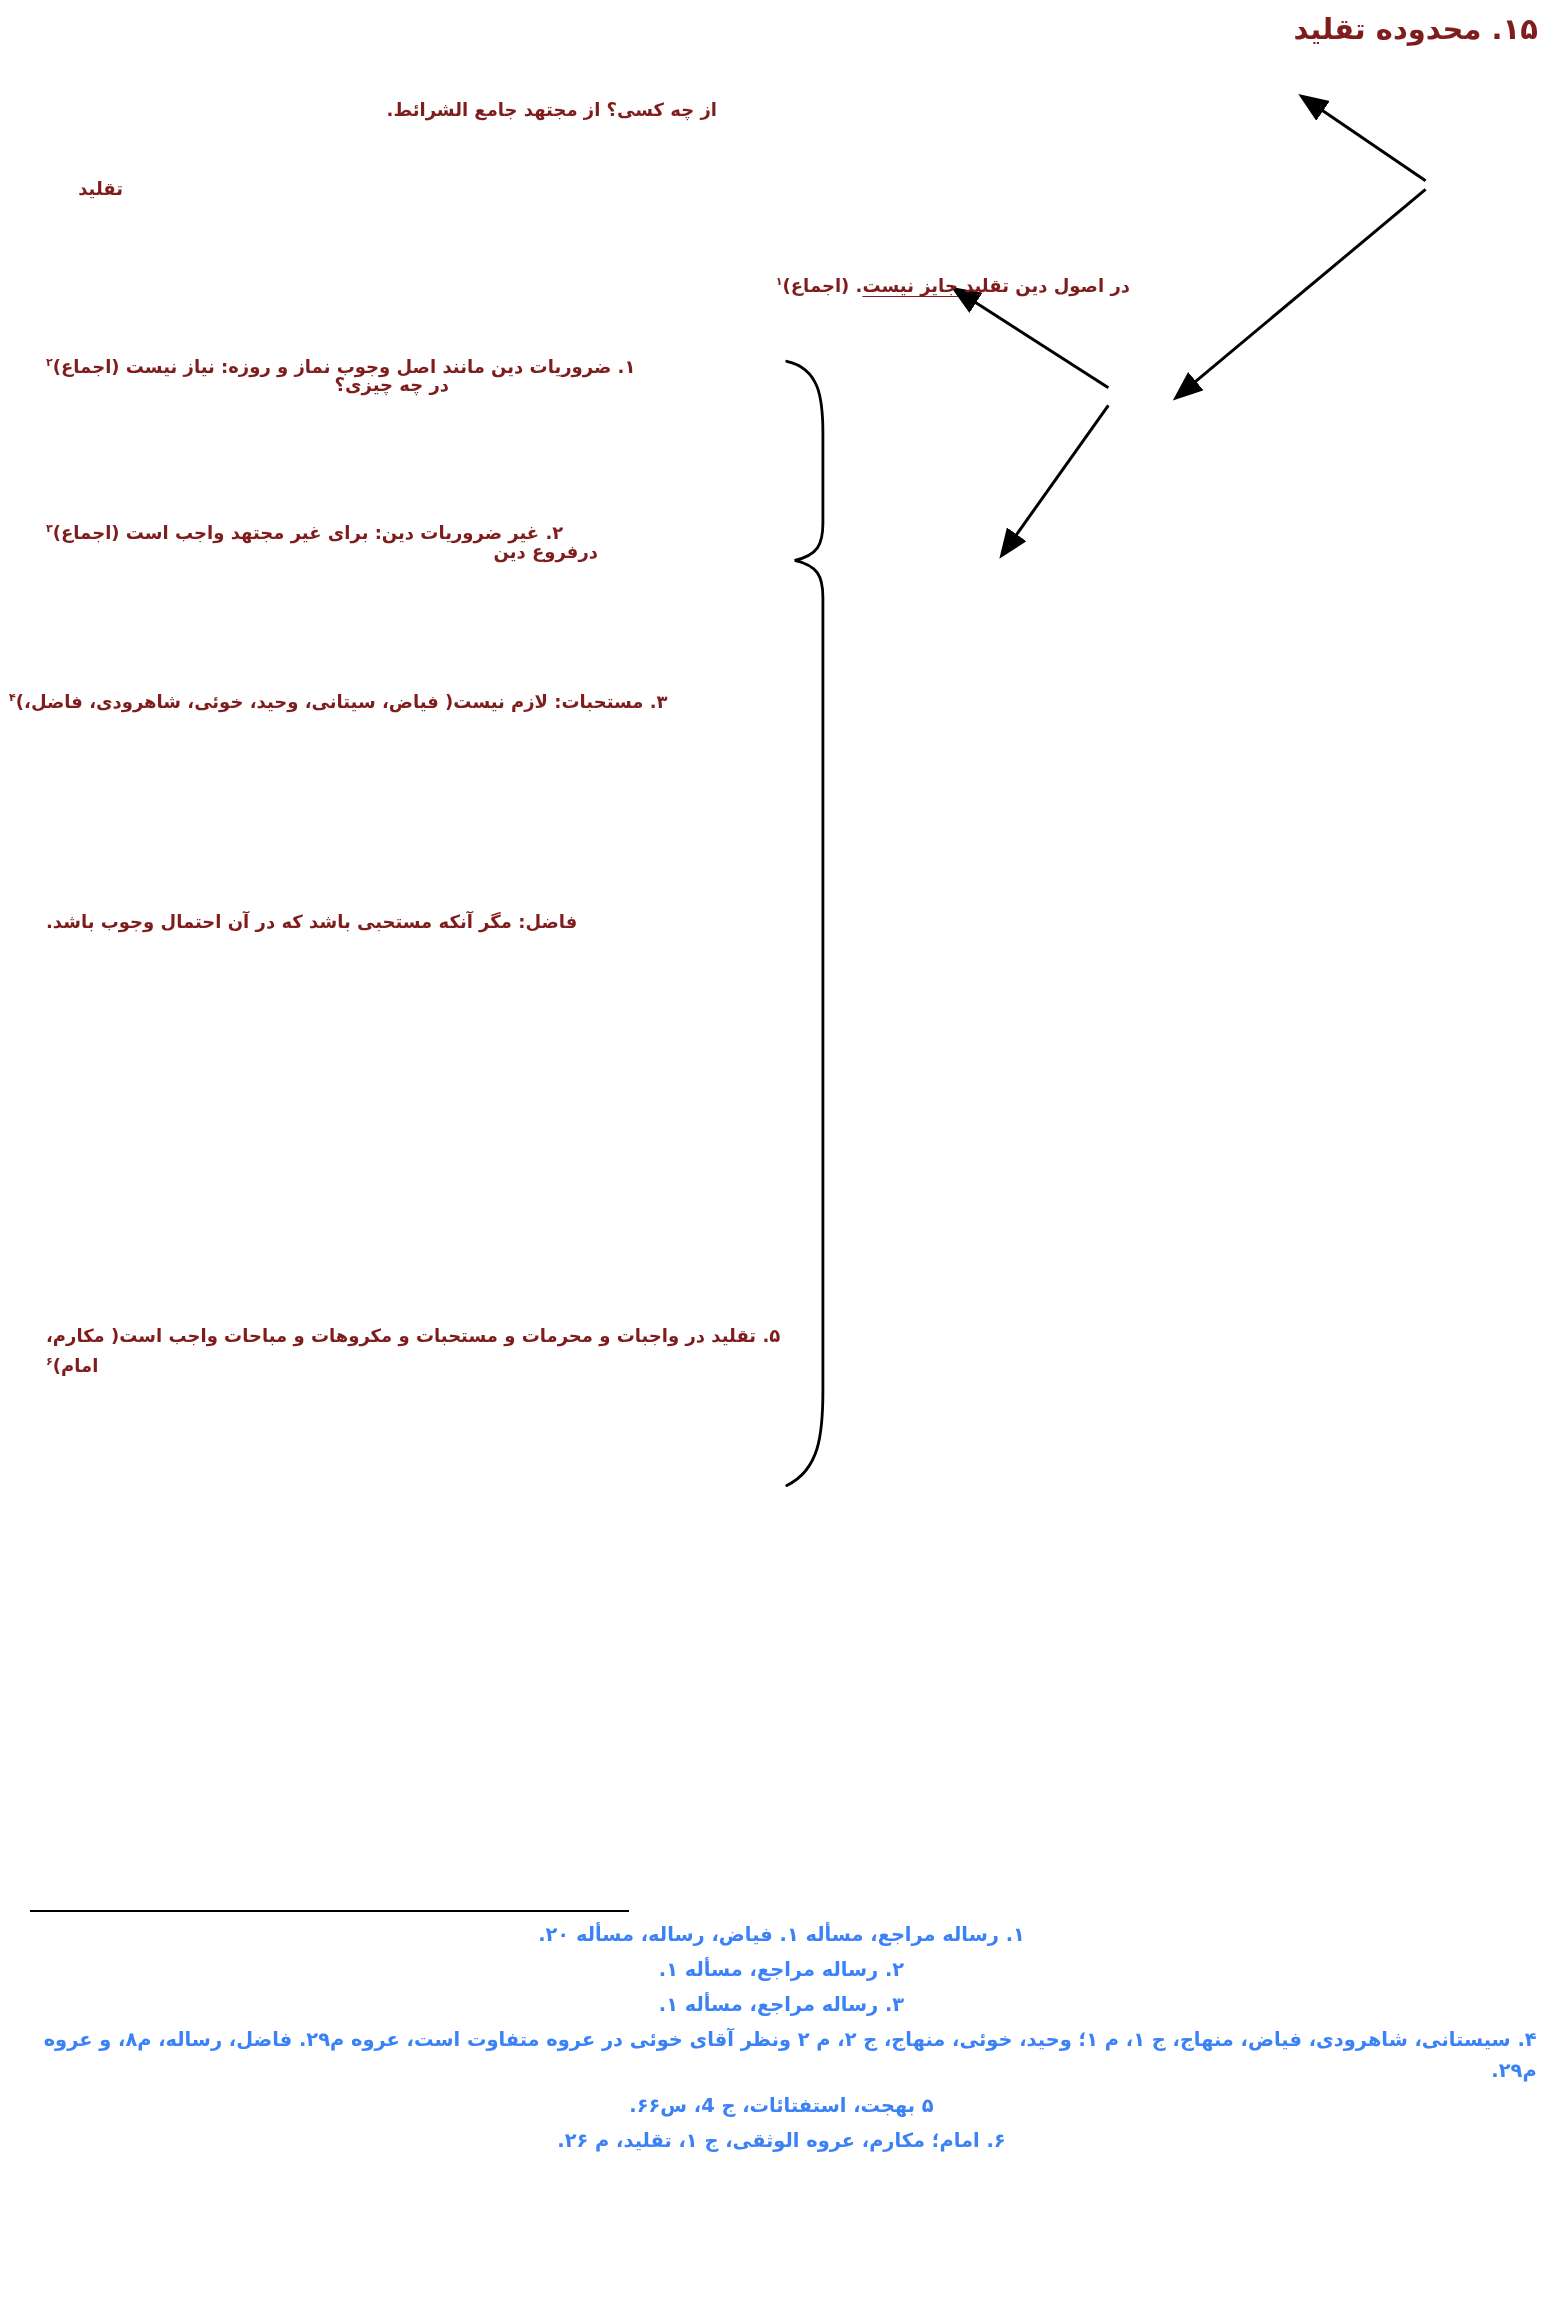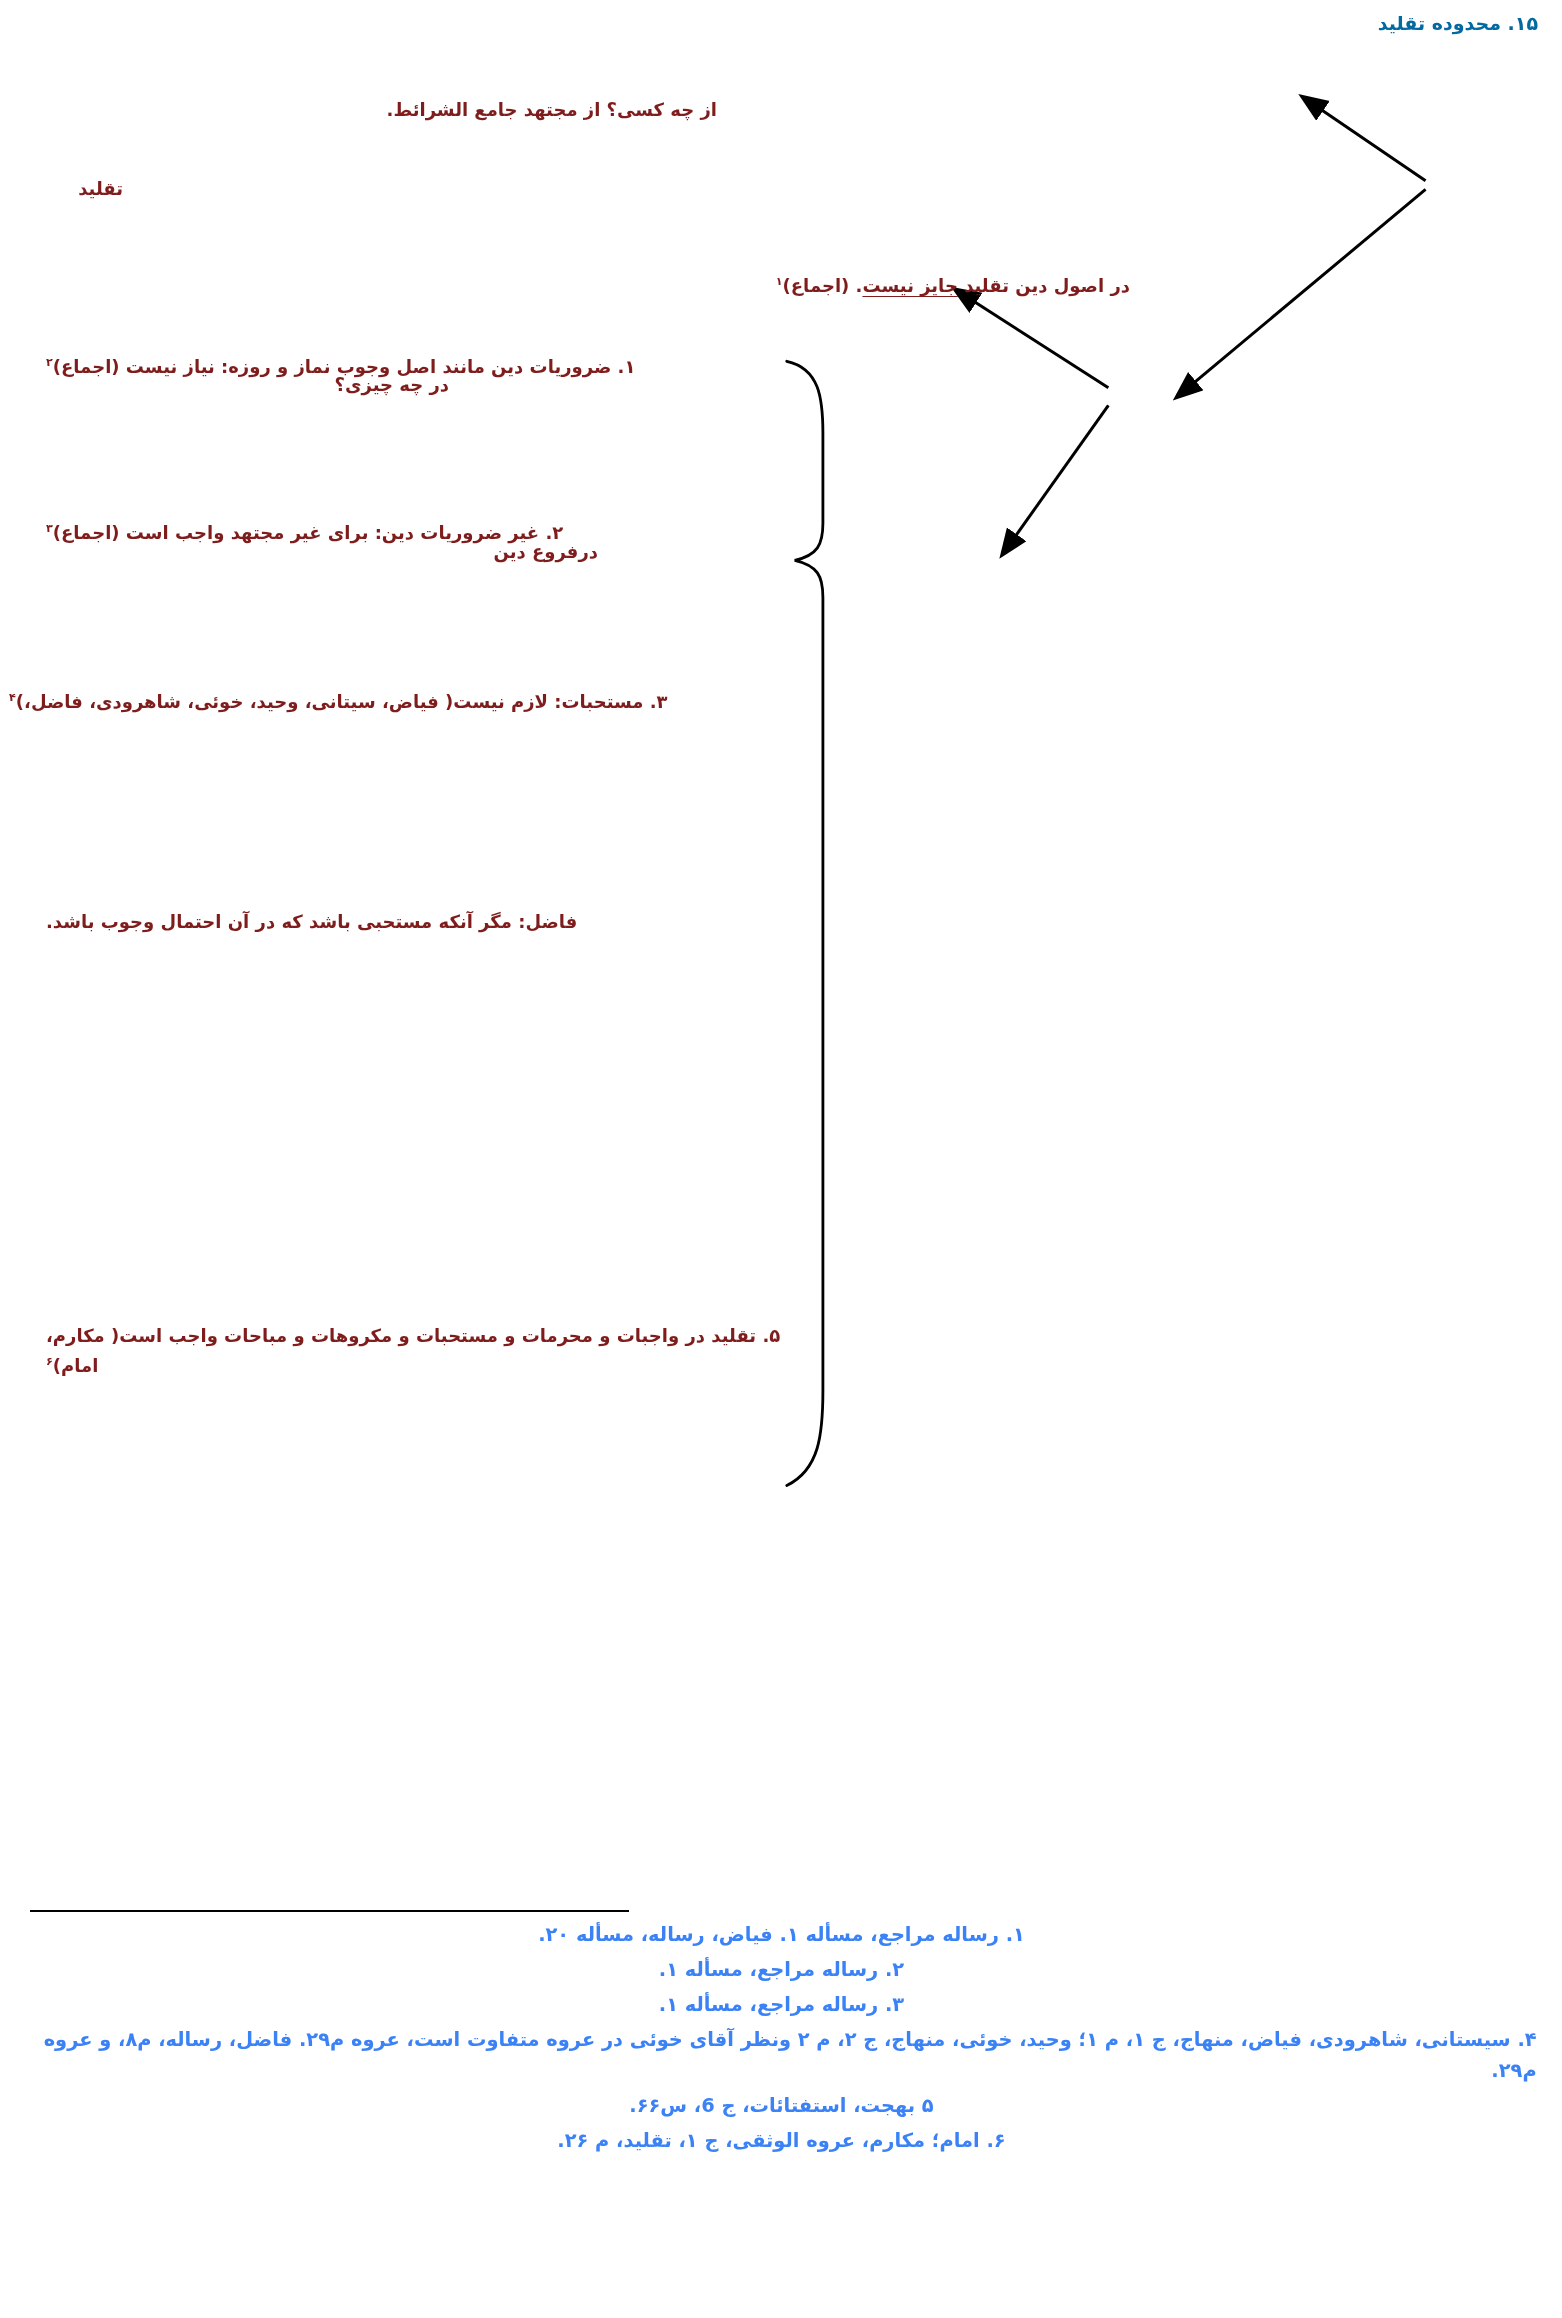--- a/index.html
+++ b/index.html
@@ -17,23 +17,23 @@
   }
   .page {
     position: absolute;
     inset: 0;
   }
   
   #title {
     position: absolute;
     top: 12.3px;
     right: 25px;
-    font-size: 19px;
+    font-size: 29px;
     font-weight: bold;
-    color: #0369a1;
+    color: #7f1d1d;
     direction: rtl;
     white-space: nowrap;
   }
   
   .node {
     position: absolute;
     direction: rtl;
     text-align: left;
     font-size: 18px;
     font-weight: bold;
@@ -161,18 +161,18 @@
   <div class="node" id="item5">
     <span>۵. تقلید در واجبات و محرمات و مستحبات و مکروهات و مباحات واجب است( مکارم، امام)</span><sup>۶</sup>
   </div>
 
   <div id="footnote-rule"></div>
   <div id="footnotes">
     <p class="fn center">۱. رساله مراجع، مسأله ۱. فیاض، رساله، مسأله ۲۰.</p>
     <p class="fn center">۲. رساله مراجع، مسأله ۱.</p>
     <p class="fn center">۳. رساله مراجع، مسأله ۱.</p>
     <p class="fn wide">۴. سیستانی، شاهرودی، فیاض، منهاج، ج ۱، م ۱؛ وحید، خوئی، منهاج، ج ۲، م ۲ ونظر آقای خوئی در عروه متفاوت است، عروه م۲۹. فاضل، رساله، م۸، و عروه م۲۹.</p>
-    <p class="fn center">۵ بهجت، استفتائات، ج 6، س۶۶.</p>
+    <p class="fn center">۵ بهجت، استفتائات، ج 4، س۶۶.</p>
     <p class="fn center">۶. امام؛ مکارم، عروه الوثقی، ج ۱، تقلید، م ۲۶.</p>
   </div>
 
 </div>
 
 
 </body></html>

